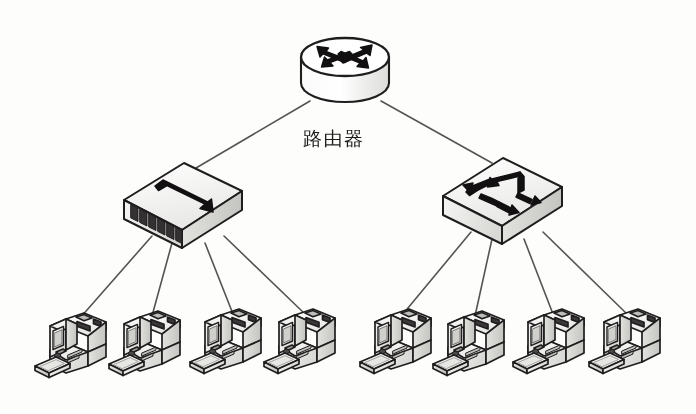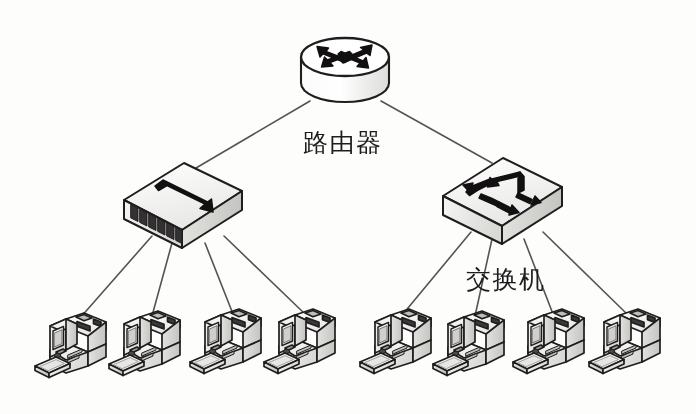--- a/index.html
+++ b/index.html
@@ -21,21 +21,21 @@
   #diagram-svg {
     position: absolute;
     left: 0;
     top: 0;
     width: 696px;
     height: 414px;
   }
   .node-label {
     position: absolute;
     font-family: "DejaVu Sans", "Liberation Sans", sans-serif;
-    font-size: 25px;
+    font-size: 19px;
     color: #1d1d1d;
     letter-spacing: 1.5px;
     white-space: nowrap;
     text-align: center;
     font-weight: 400;
   }
   #label-router  { left: 303px; top: 126px; }
   #label-hub     { left: 150px; top: 270px; }
   #label-switch  { left: 466px; top: 263px; }
 </style>
@@ -199,15 +199,14 @@
       <use href="#sym-pc" x="430" y="308" width="86" height="74"></use>
       <use href="#sym-pc" x="510" y="306" width="86" height="74"></use>
       <use href="#sym-pc" x="586" y="306" width="86" height="74"></use>
     </g>
 
   </svg>
 
   <div class="node-label" id="label-router">路由器</div>
 
 
-  <div class="node-label" id="label-switch">交换机</div>
 
 </div>
 
 </body></html>

